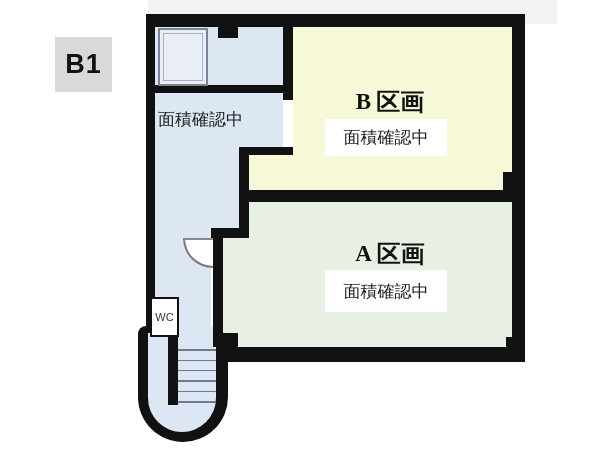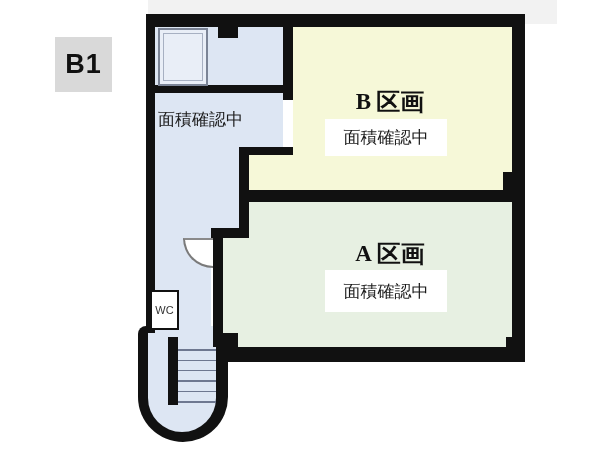--- a/index.html
+++ b/index.html
@@ -58,21 +58,21 @@
             border:2px solid #7b8496;}
   .elevator-inner{position:absolute;left:3px;top:3px;right:3px;bottom:3px;
             border:1px solid #a7b0c2;}
   .door-disc{left:183px;top:238px;width:30px;height:30px;background:#fff;
             border-bottom-left-radius:100%;
             border-left:2px solid #7a7a7a;border-bottom:2px solid #7a7a7a;
             border-top:2px solid #8a8a8a;}
   .stairs{left:178px;top:340px;width:38px;height:66px;
             background:repeating-linear-gradient(to bottom,
               transparent 0px,transparent 9px,#6e7890 9px,#6e7890 10.5px);}
-  .wc-room{left:150px;top:290px;width:29px;height:40px;background:#ffffff;
+  .wc-room{left:150px;top:297px;width:29px;height:40px;background:#ffffff;
             border:2px solid #111;display:flex;align-items:center;justify-content:center;
             font-size:11px;color:#333;}
   
   .common-label{left:158px;top:110px;width:92px;height:20px;
             font-size:17px;line-height:20px;color:#1a1a1a;white-space:nowrap;}
   .unit-title{width:130px;height:26px;display:flex;align-items:center;
             justify-content:center;gap:5px;white-space:nowrap;}
   .unit-title .letter{font-family:"Liberation Serif","DejaVu Serif",serif;
             font-weight:bold;font-size:23px;color:#111;}
   .unit-title .suffix{font-size:24px;color:#111;font-weight:bold;}

